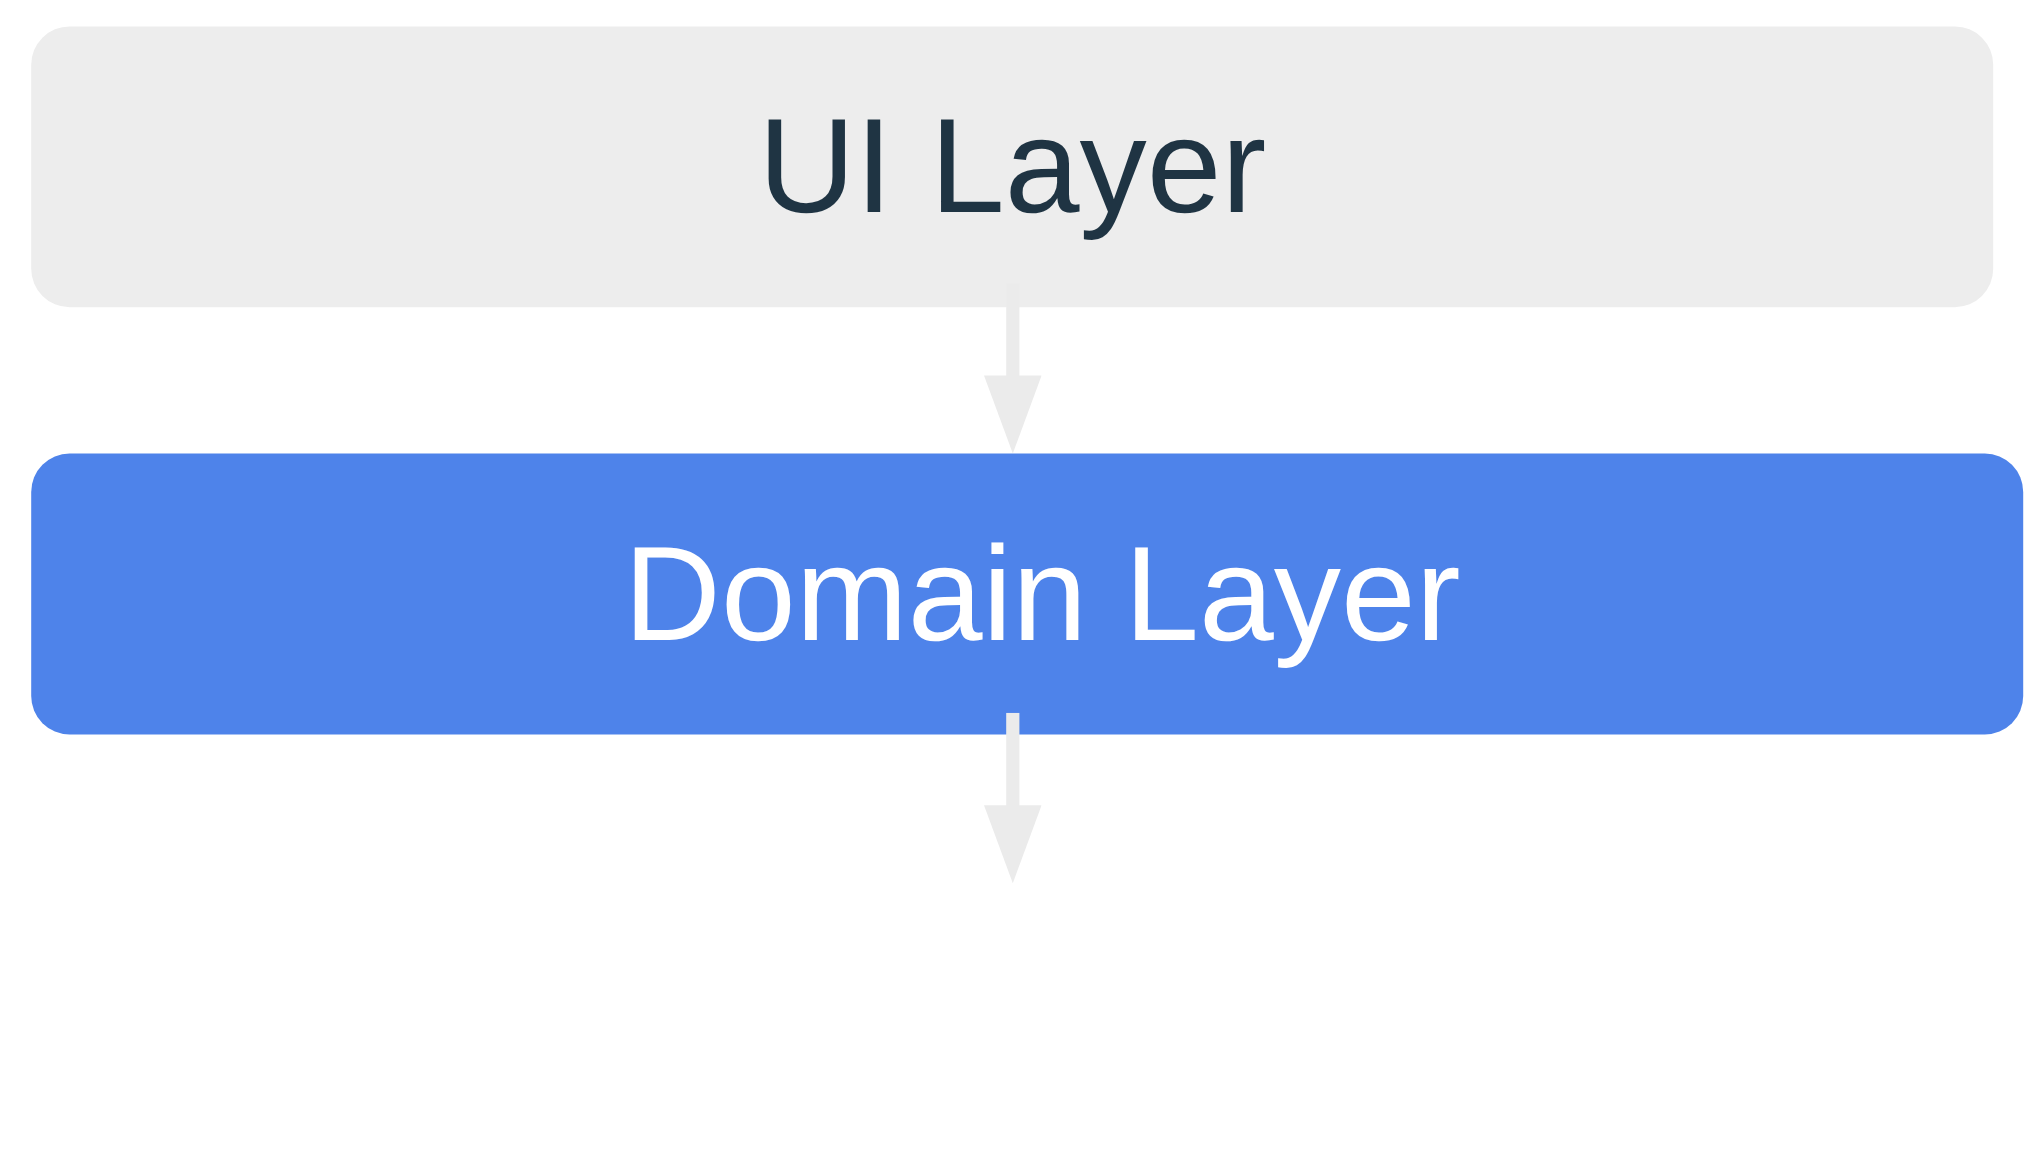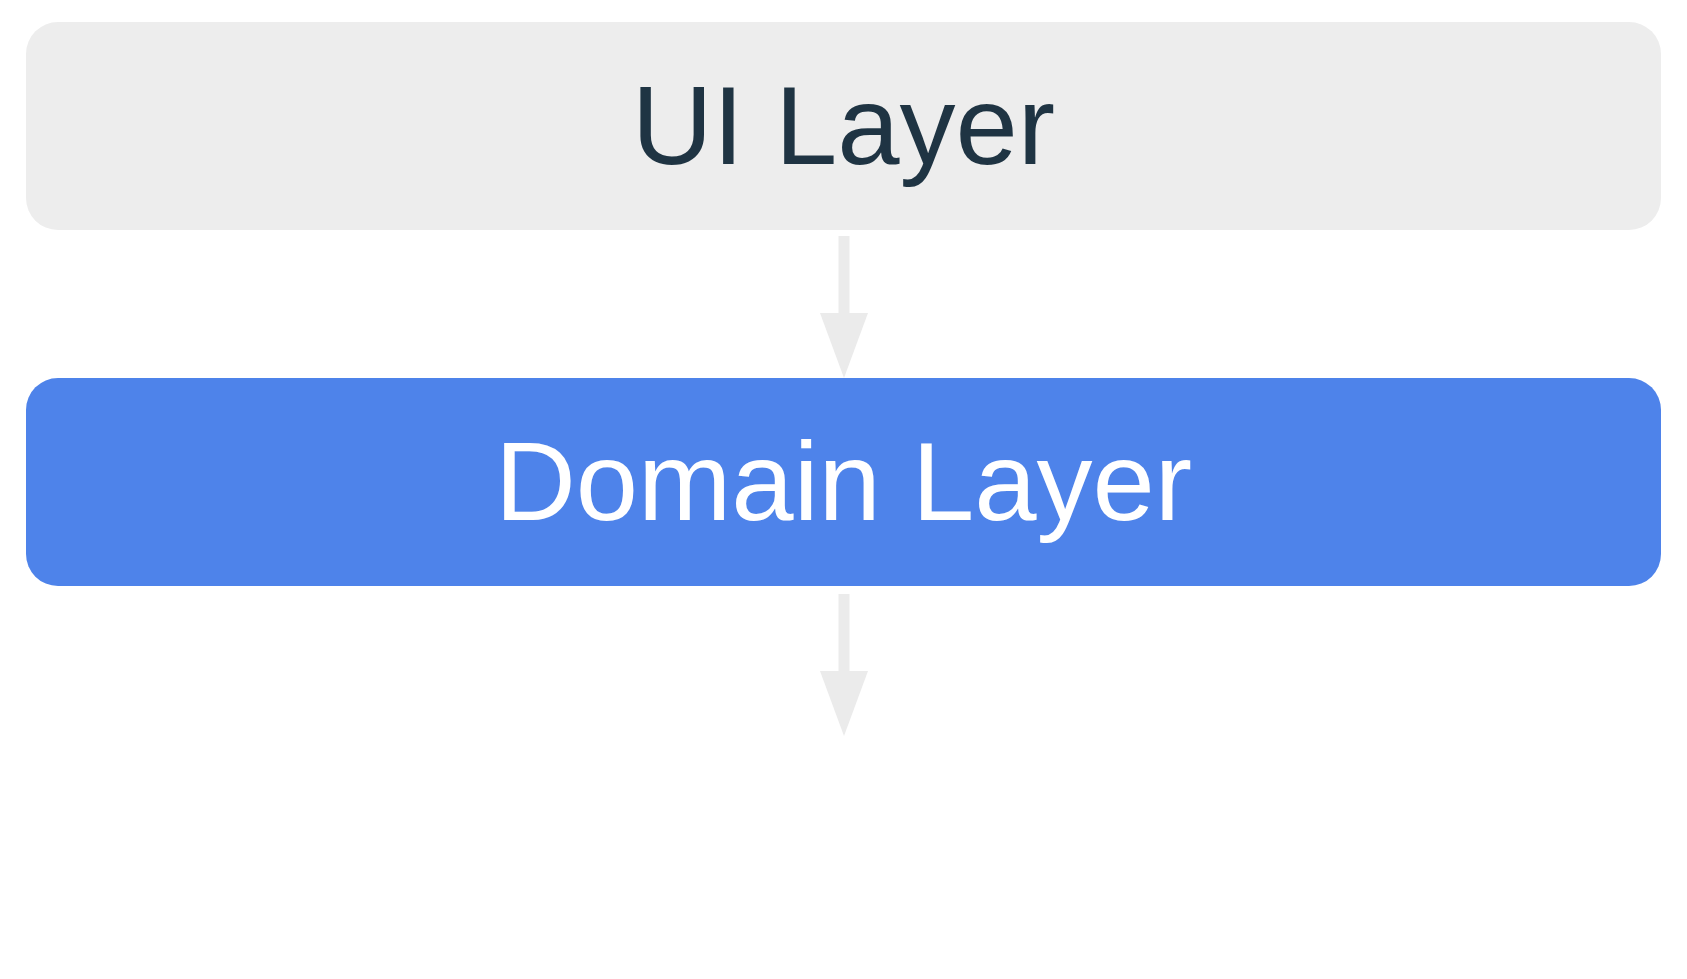--- a/index.html
+++ b/index.html
@@ -15,39 +15,39 @@
     overflow: hidden;
   }
   .diagram {
     position: absolute;
     inset: 0;
   }
   .layer-box {
     position: absolute;
     left: 26px;
     width: 1635px;
-    height: 208px;
+    height: 234px;
     border-radius: 32px;
     display: flex;
     align-items: center;
     justify-content: center;
   }
   .layer-gray { background: #ededed; }
   .layer-blue { background: #4e83ea; }
   .layer-label {
     font-size: 112px;
     font-weight: 400;
     line-height: 1;
     white-space: nowrap;
     letter-spacing: 0;
   }
   .label-dark  { color: #1f3443; }
   .label-light { color: #ffffff; }
   .box-ui     { top: 22px; }
-  .box-domain { top: 378px; }
+  .box-domain { top: 378px; padding-left: 25px; }
   .box-data   { top: 736px; }
   .arrow {
     position: absolute;
     left: 820px;
     width: 48px;
     height: 142px;
     display: block;
   }
   .arrow-1 { top: 236px; }
   .arrow-2 { top: 594px; }

